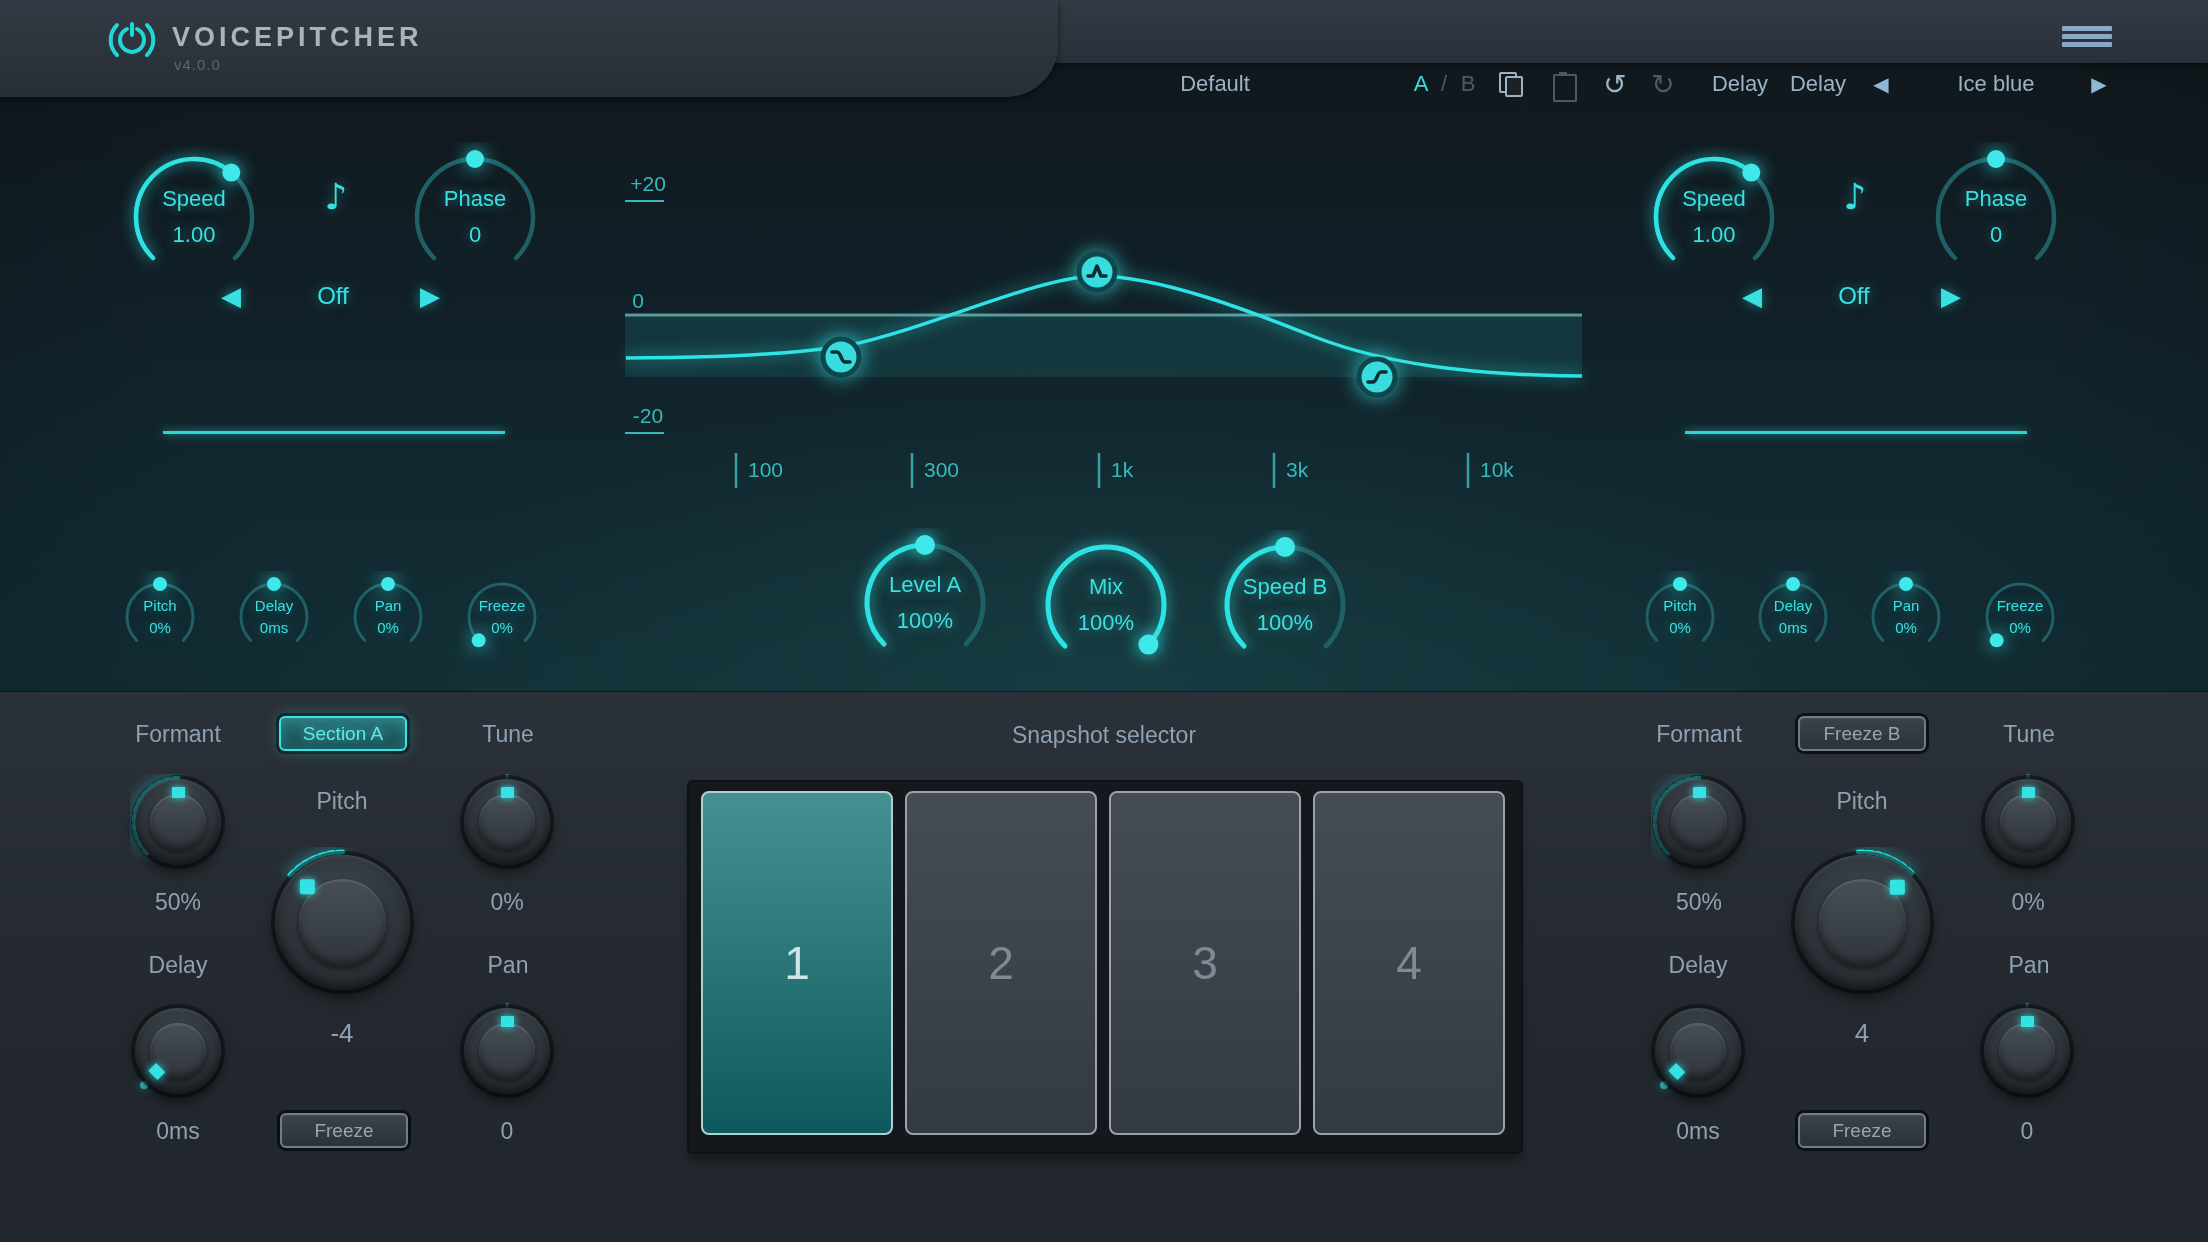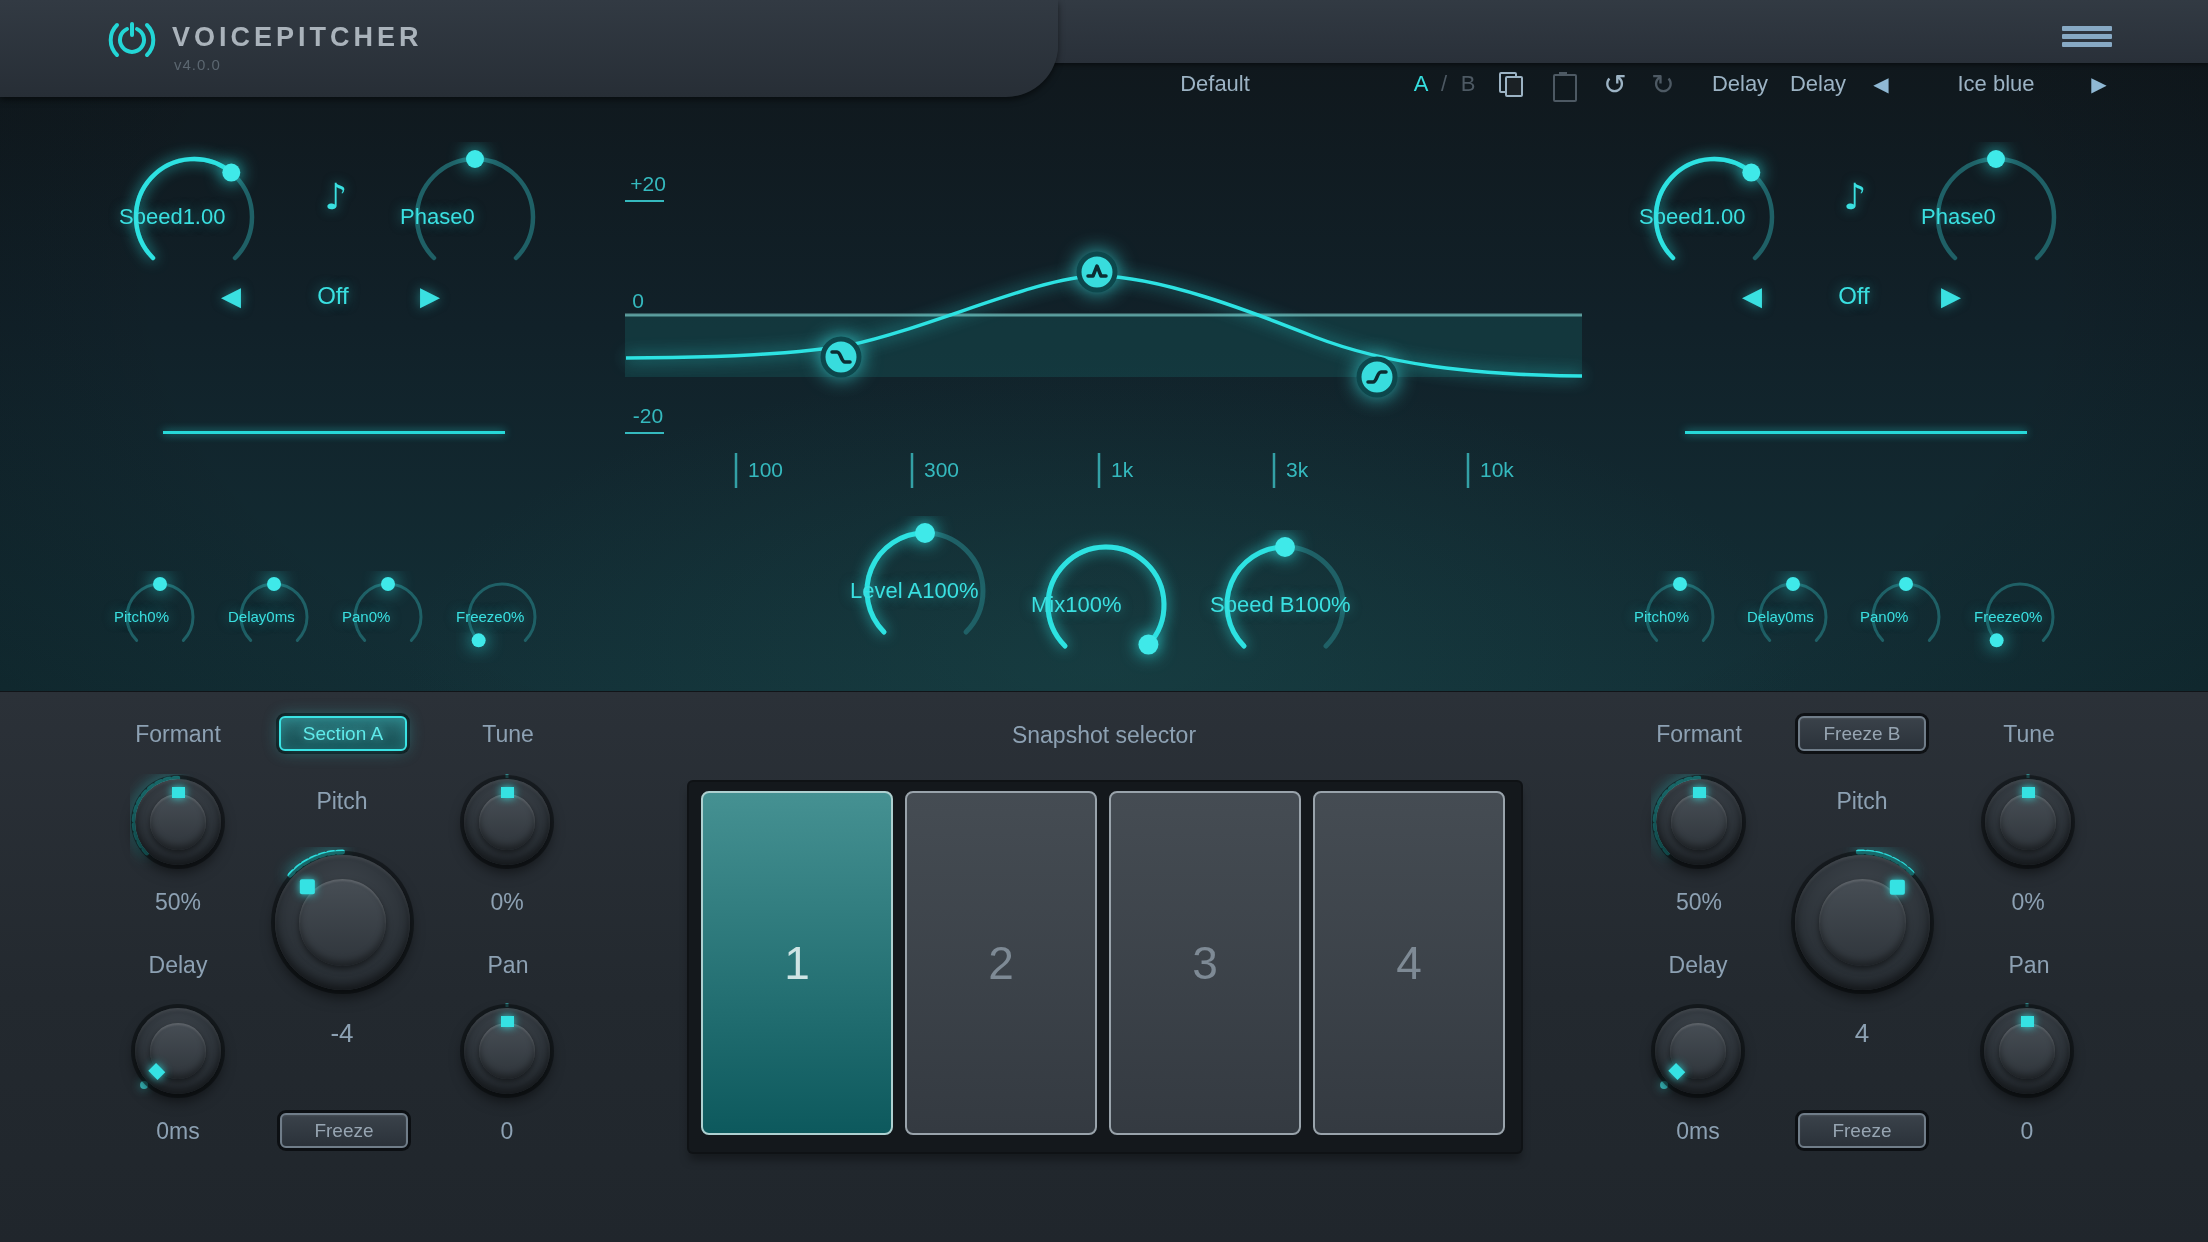--- a/index.html
+++ b/index.html
@@ -46,22 +46,22 @@
     border-top:1px solid rgba(0,0,0,.45);}
 
   
   .ct{color:#3ae0e1;text-shadow:0 0 12px rgba(53,223,224,.5);}
   .lbl{color:#8da1b3;}
   .tac{text-align:center;}
 
   
   .ringel{position:absolute;}
   .ringel svg{position:absolute;left:0;top:0;}
-  .ringel .labels{position:absolute;inset:0;display:flex;
-    align-items:center;justify-content:flex-start;}
+  .ringel .labels{position:absolute;inset:0;display:flex;flex-direction:column;
+    align-items:center;justify-content:center;}
   .trk{fill:none;stroke:#1f6066;stroke-linecap:round;}
   .val{fill:none;stroke:#2de2e2;stroke-linecap:round;
        filter:drop-shadow(0 0 7px rgba(45,226,226,.85));}
   .dash{stroke-dasharray:5 4;}
   .dot{fill:#3fe9e9;filter:drop-shadow(0 0 9px rgba(45,226,226,.95));}
   .tickln{stroke:rgba(62,224,225,.5);stroke-width:3;}
   .dotsm{fill:rgba(62,224,225,.8);filter:drop-shadow(0 0 5px rgba(62,224,225,.8));}
   .big .labels div{font-size:22px;line-height:36px;}
   .sm .labels div{font-size:15px;line-height:22px;}
 
@@ -248,21 +248,21 @@
       <text class="eqtext" x="314" y="312">300</text>
       <line class="eqtick" x1="489" y1="288" x2="489" y2="323"></line>
       <text class="eqtext" x="501" y="312">1k</text>
       <line class="eqtick" x1="664" y1="288" x2="664" y2="323"></line>
       <text class="eqtext" x="676" y="312">3k</text>
       <line class="eqtick" x1="858" y1="288" x2="858" y2="323"></line>
       <text class="eqtext" x="870" y="312">10k</text>
     </g>
   </svg>
 
-  <div class="ringel big" style="left:850px;top:516px;width:150px;height:150px">
+  <div class="ringel big" style="left:850px;top:528px;width:150px;height:150px">
       <svg width="150" height="150" viewBox="0 0 150 150">
         <path class="trk" stroke-width="5" d="M33.98780669118024 116.01219330881975 A58 58 0 1 1 116.01219330881976 116.01219330881975"></path>
         <path class="val" stroke-width="5" d="M33.98780669118024 116.01219330881975 A58 58 0 0 1 75 17"></path>
         <circle class="dot" cx="75" cy="17" r="10"></circle>
       </svg>
     <div class="labels ct">
       <div>Level A</div>
       <div>100%</div>
     </div>
   </div>

